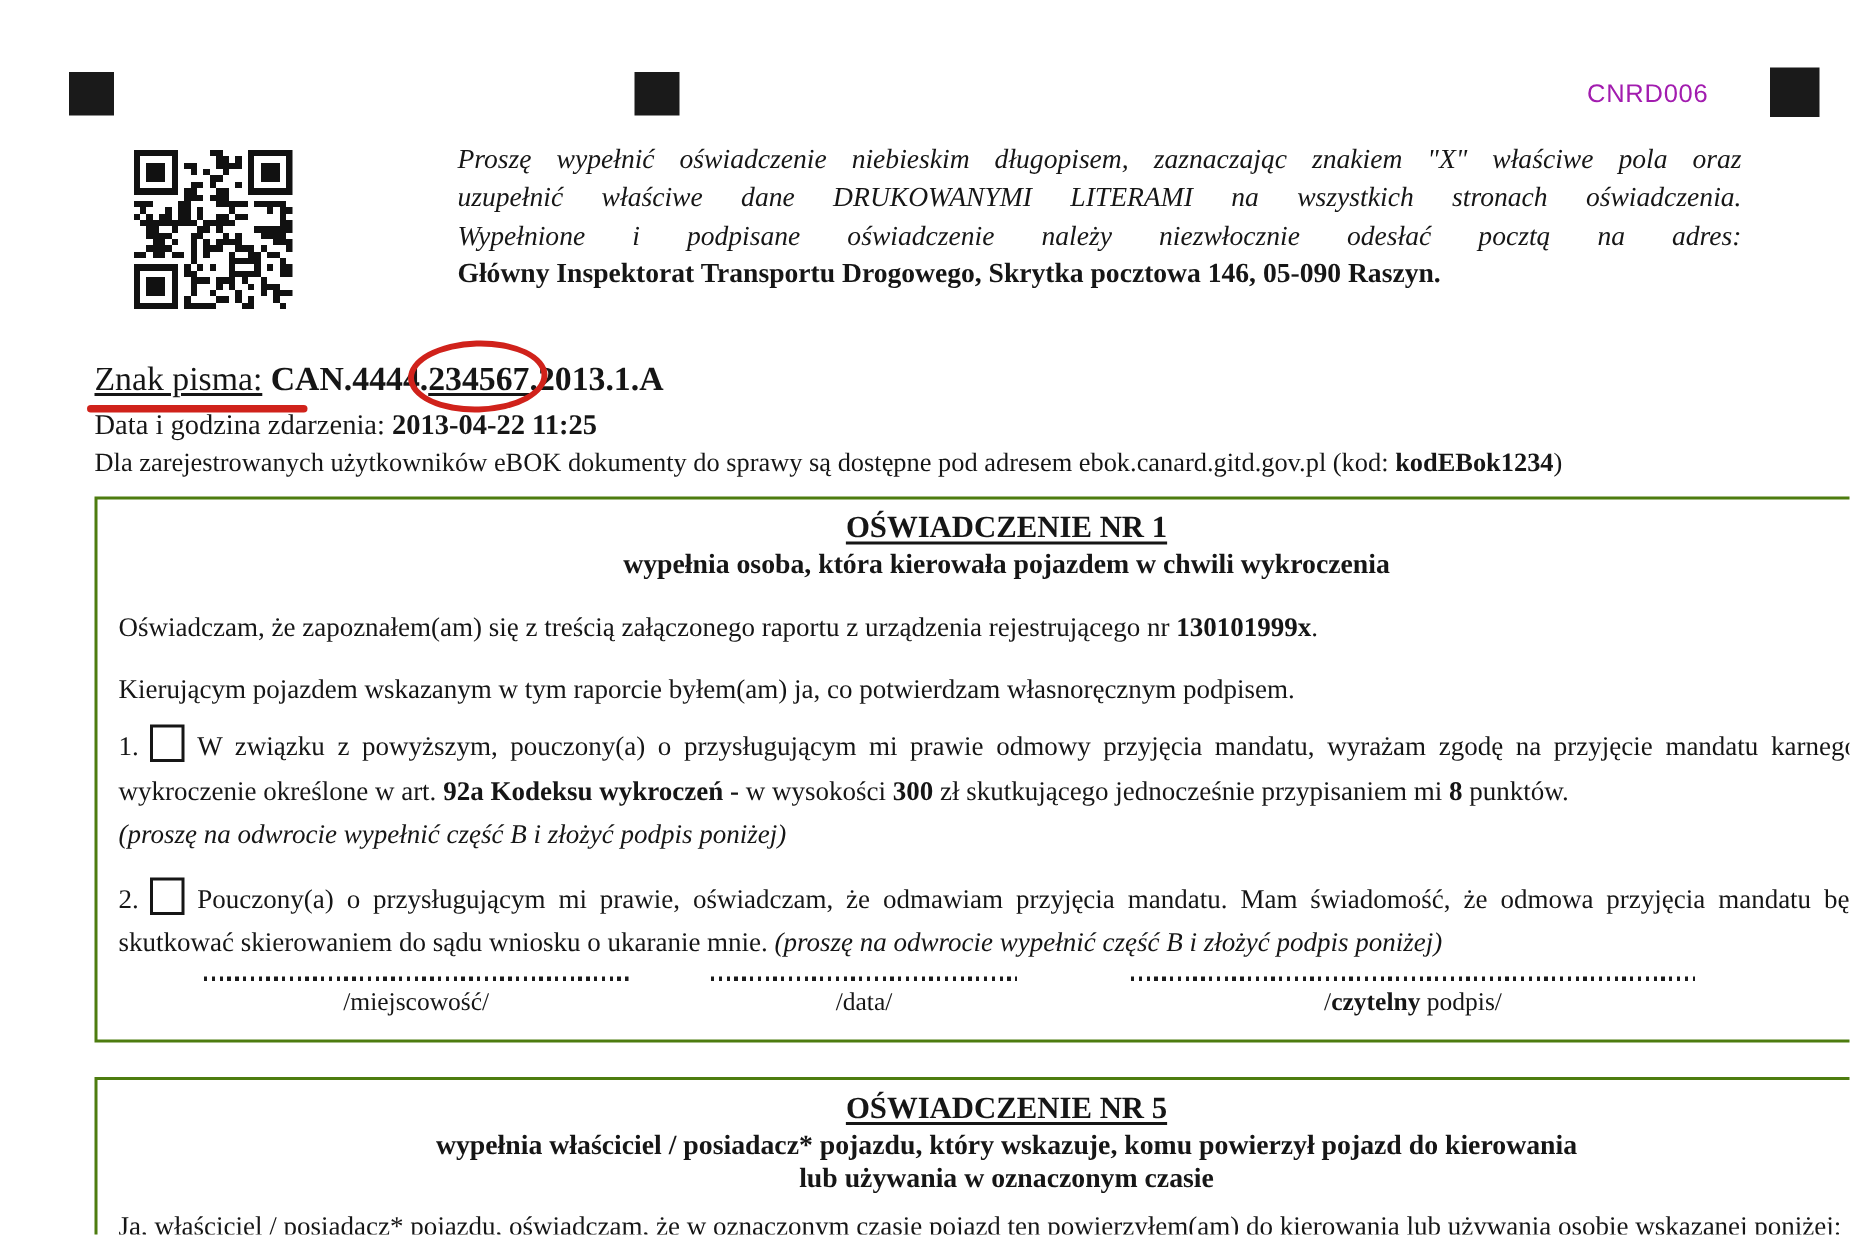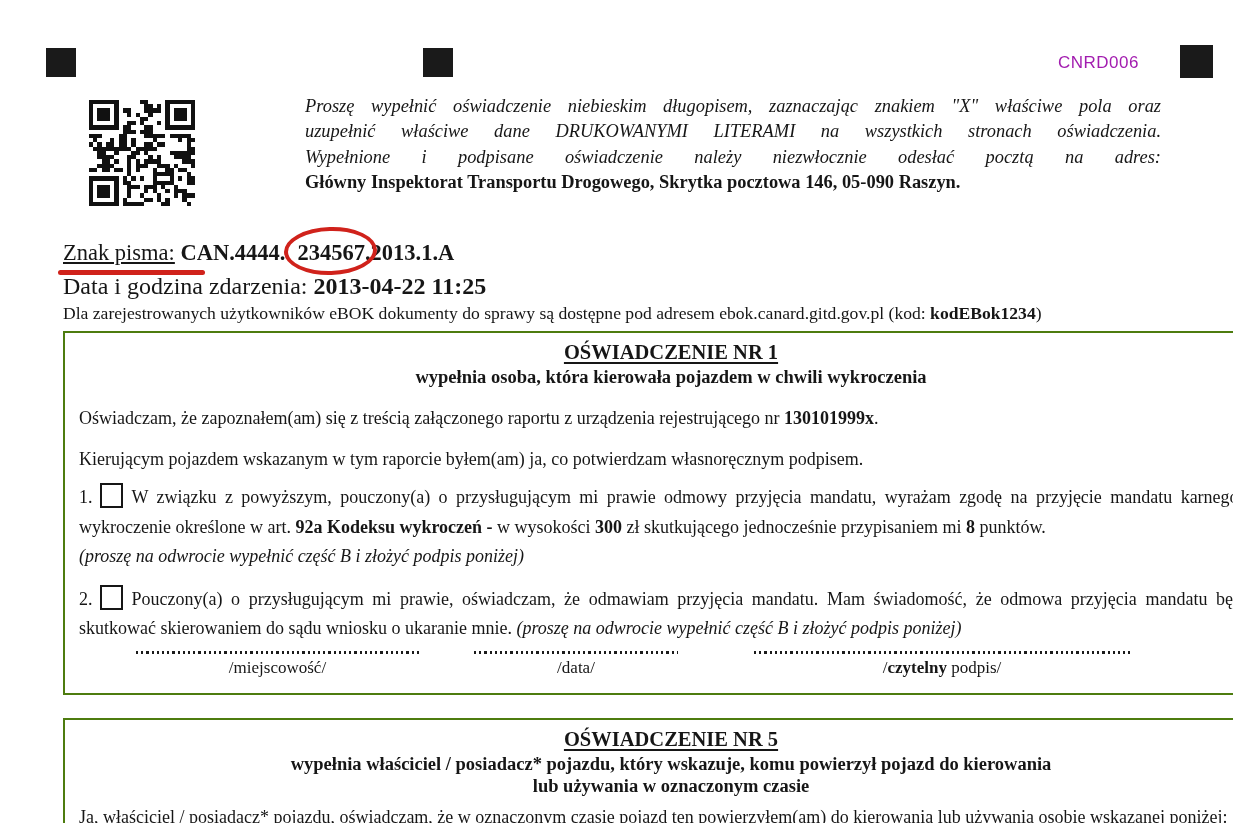--- a/index.html
+++ b/index.html
@@ -21,23 +21,23 @@
   .qr{position:absolute;left:89px;top:100px;width:106px;height:106px;}
   .instructions{position:absolute;left:305px;top:94px;width:856px;font-size:18.4px;line-height:25.4px;}
   .jline{text-align:justify;text-align-last:justify;font-style:italic;}
   .jline .bi{font-weight:normal;}
   .addr{font-weight:bold;font-style:normal;}
   .meta{position:absolute;left:63px;top:240px;width:1114px;}
   .znak{font-size:22.5px;position:relative;}
   .znak .lbl{text-decoration:underline;}
   .znak b{font-weight:bold;}
   .red-underline{position:absolute;left:-5px;top:30px;width:147px;height:5px;background:var(--red);border-radius:3px;}
-  .circled{position:relative;margin-left:12px;}
+  .circled{position:relative;text-decoration:underline;}
   .ellipse{position:absolute;left:-13px;right:-12px;top:-13px;bottom:-10px;border:4.5px solid var(--red);border-radius:50%;transform:rotate(-1.5deg);pointer-events:none;}
-  .dateline{font-size:24px;margin-top:7px;}
+  .dateline{font-size:19px;margin-top:7px;}
   .ebok{font-size:17.6px;margin-top:3px;}
   .stmbox{position:absolute;left:63px;box-sizing:border-box;width:1216px;border:2px solid #4d7c0f;padding:6px 14px;background:#fff;}
   .box1{top:331px;height:364px;}
   .box2{top:718px;height:150px;}
   .btitle{text-align:center;font-weight:bold;font-size:20.5px;margin-top:2px;}
   .btitle span{text-decoration:underline;text-underline-offset:3px;}
   .bsub{text-align:center;font-weight:bold;font-size:18.5px;margin-top:2px;line-height:22px;}
   .p1{font-size:18px;margin-top:20px;}
   .p2{font-size:18px;margin-top:20px;}
   .item{font-size:18px;line-height:29.5px;text-align:justify;margin-top:13px;}

